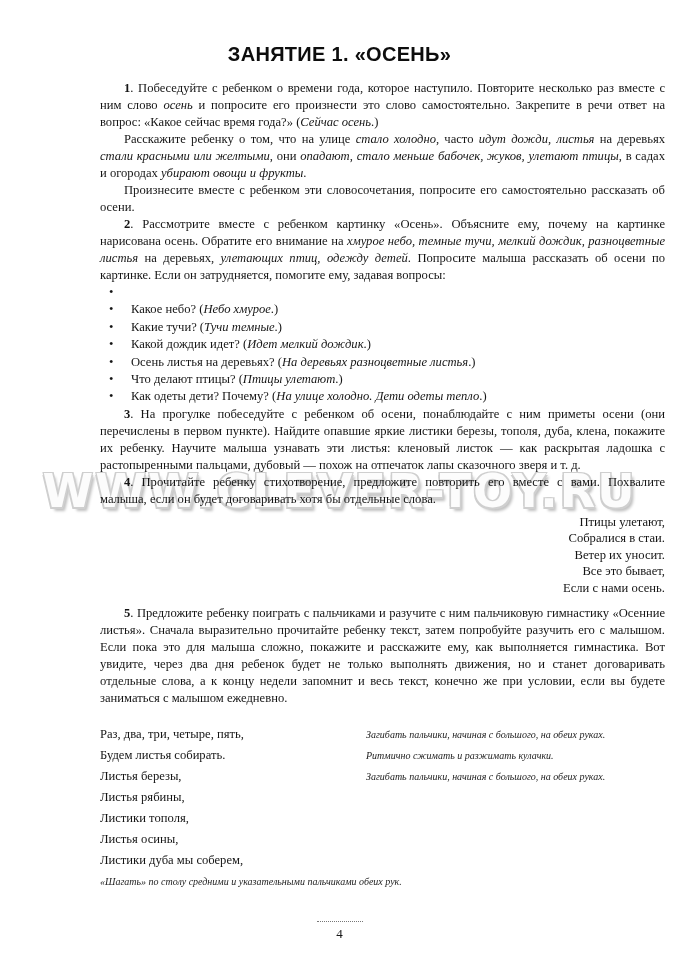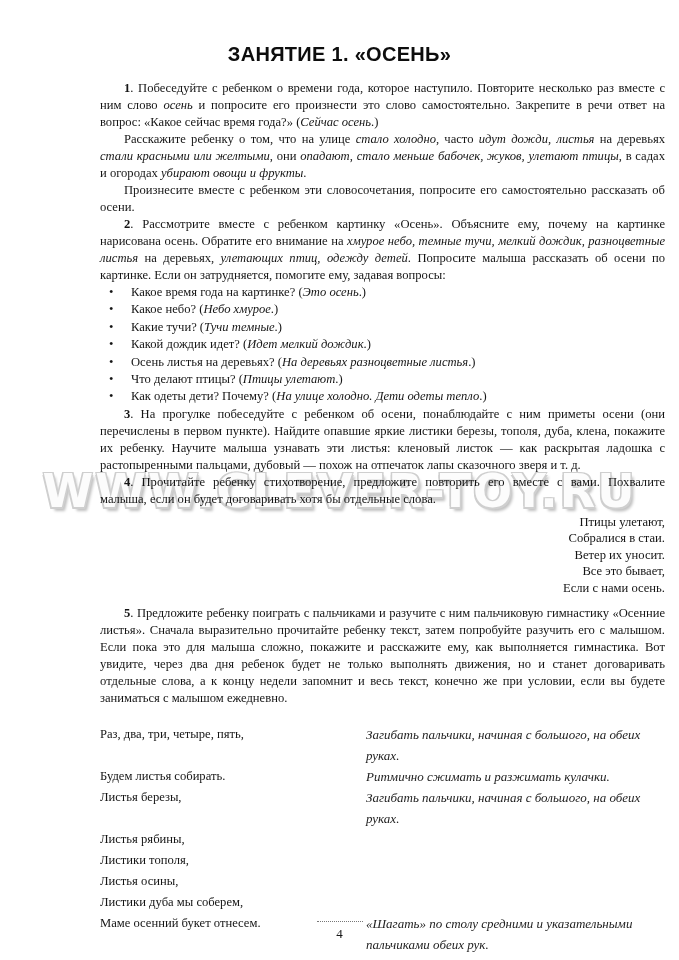--- a/index.html
+++ b/index.html
@@ -54,21 +54,21 @@
   .bullets { margin: 0; }
   .bullet-item { display: flex; line-height: 17.4px; text-align: left; }
   .bullet-dot { width: 31px; padding-left: 9px; flex: 0 0 31px; }
   .poem { margin-top: 6px; margin-bottom: 9px; margin-left: 216px; line-height: 16.5px; text-align: right; }
   .gym { margin-top: 17px; }
   .gym-row { display: flex; align-items: flex-start; }
   .gym-left { flex: 0 0 266px; line-height: 21px; text-align: left; }
   .gym-right {
     flex: 1 1 auto;
     font-style: italic;
-    font-size: 13px;
+    font-size: 10px;
     line-height: 21px;
     text-align: left;
     color: #222;
   }
   .footer {
     position: absolute;
     left: 0; bottom: 18px; width: 100%;
     text-align: center;
     z-index: 1;
   }
@@ -91,21 +91,20 @@
   <div class="content">
 
     <p class="para indent"><span class="run-b">1</span><span>. Побеседуйте с ребенком о времени года, которое наступило. Повторите несколько раз вместе с ним слово </span><span class="run-i">осень</span><span> и попросите его произнести это слово самостоятельно. Закрепите в речи ответ на вопрос: «Какое сейчас время года?» (</span><span class="run-i">Сейчас осень</span><span>.)</span></p>
     <p class="para indent"><span>Расскажите ребенку о том, что на улице </span><span class="run-i">стало холодно</span><span>, часто </span><span class="run-i">идут дожди</span><span>, </span><span class="run-i">листья</span><span> на деревьях </span><span class="run-i">стали красными или желтыми</span><span>, они </span><span class="run-i">опадают</span><span>, </span><span class="run-i">стало меньше бабочек, жуков, улетают птицы</span><span>, в садах и огородах </span><span class="run-i">убирают овощи и фрукты</span><span>.</span></p>
     <p class="para indent"><span>Произнесите вместе с ребенком эти словосочетания, попросите его самостоятельно рассказать об осени.</span></p>
     <p class="para indent"><span class="run-b">2</span><span>. Рассмотрите вместе с ребенком картинку «Осень». Объясните ему, почему на картинке нарисована осень. Обратите его внимание на </span><span class="run-i">хмурое небо, темные тучи, мелкий дождик, разноцветные листья</span><span> на деревьях, </span><span class="run-i">улетающих птиц, одежду детей</span><span>. Попросите малыша рассказать об осени по картинке. Если он затрудняется, помогите ему, задавая вопросы:</span></p>
 
     <div class="bullets">
       <div class="bullet-item">
         <span class="bullet-dot">•</span>
-        <span class="bullet-text"><span>Какое время года на картинке? (</span><span class="run-i">Это осень</span><span>.)</span></span>
       </div>
       <div class="bullet-item">
         <span class="bullet-dot">•</span>
         <span class="bullet-text"><span>Какое небо? (</span><span class="run-i">Небо хмурое</span><span>.)</span></span>
       </div>
       <div class="bullet-item">
         <span class="bullet-dot">•</span>
         <span class="bullet-text"><span>Какие тучи? (</span><span class="run-i">Тучи темные</span><span>.)</span></span>
       </div>
       <div class="bullet-item">
@@ -162,21 +161,20 @@
       </div>
       <div class="gym-row">
         <div class="gym-left">Листья осины,</div>
         <div class="gym-right"></div>
       </div>
       <div class="gym-row">
         <div class="gym-left">Листики дуба мы соберем,</div>
         <div class="gym-right"></div>
       </div>
       <div class="gym-row">
-        <div class="gym-left">Маме осенний букет отнесем.</div>
         <div class="gym-right">«Шагать» по столу средними и указательными пальчиками обеих рук.</div>
       </div>
     </div>
 
   </div>
 
   <div class="footer">
     <div class="footer-line"></div>
     <div class="footer-num">4</div>
   </div>

